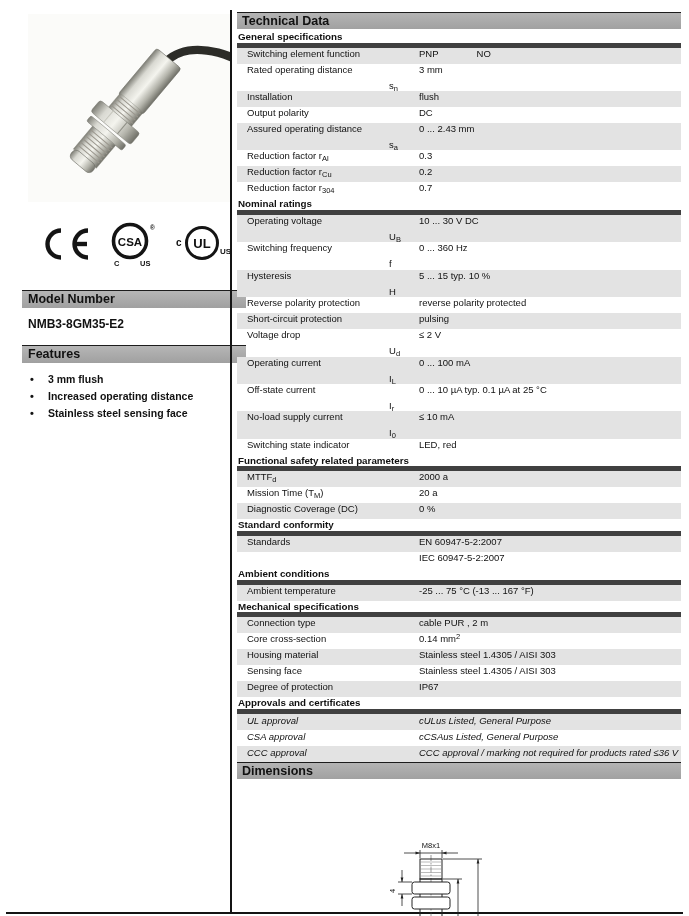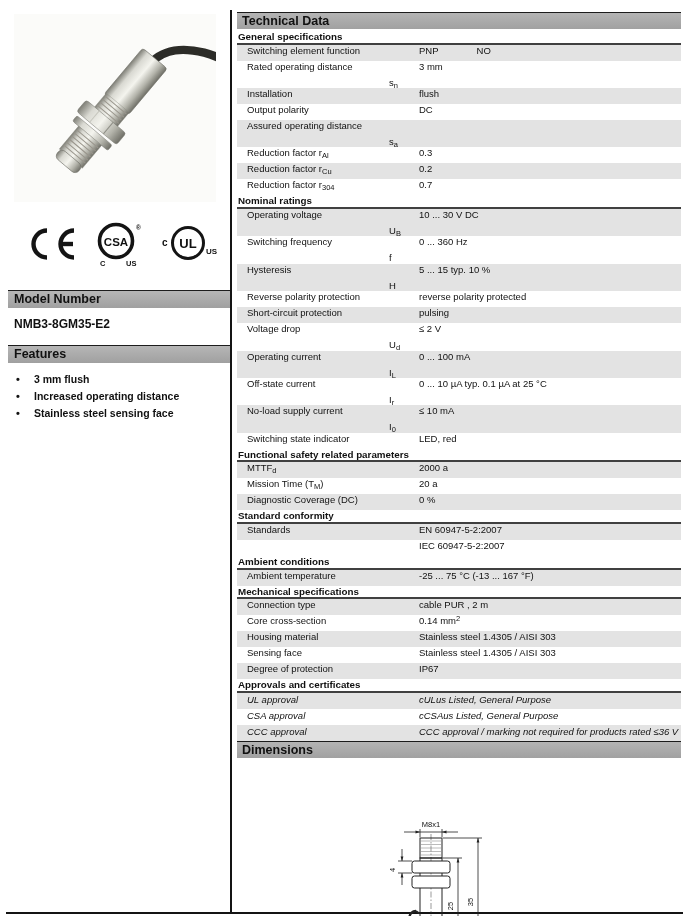--- a/index.html
+++ b/index.html
@@ -1,36 +1,36 @@
 <!DOCTYPE html>
 <html><head>
 <meta charset="utf-8">
 <style>
   html,body{margin:0;padding:0;background:#fff;}
   .page{position:relative;width:689px;height:916px;background:#fff;overflow:hidden;
         font-family:"Liberation Sans","DejaVu Sans",sans-serif;color:#111;}
   
-  .left-col{position:absolute;left:0;top:0;width:229px;}
+  .left-col{position:absolute;left:14px;top:0;width:229px;}
   .photo{margin:14px 0 0 14px;width:202px;height:188px;background:#fbfbf9;}
   .logos{margin:16px 10px 0 26px;height:52px;display:flex;align-items:center;justify-content:space-between;}
   .lbar{margin:0 3px 0 8px;width:218px;height:15px;background:linear-gradient(#b6b6b6,#a0a0a0);
         border-top:1.6px solid #1c1c1c;font-weight:bold;font-size:12.5px;padding:1px 0 1px 6px;box-sizing:content-box;}
   .model-number{margin:9px 0 0 14px;font-weight:bold;font-size:12px;}
   .mn-gap{height:14px;}
   ul.features{margin:8px 12px 0 14px;padding:0;list-style:none;}
   ul.features li{position:relative;padding-left:20px;font-weight:bold;font-size:10.5px;line-height:17px;}
   ul.features li::before{content:"•";position:absolute;left:2px;top:0;font-size:11px;}
   
   .vrule{position:absolute;left:230px;top:10px;width:1.5px;height:903px;background:#141414;}
   .hrule-bottom{position:absolute;left:6px;top:912px;width:677px;height:1.6px;background:#141414;}
   
   .right-col{position:absolute;left:237px;top:12px;width:444px;}
   .section-bar{height:14px;background:linear-gradient(#b4b4b4,#a1a1a1);border-top:1.7px solid #1c1c1c;
                font-weight:bold;font-size:12.5px;padding:1px 0 1px 5px;margin-bottom:2px;}
-  .t-heading{font-weight:bold;font-size:9.8px;line-height:11.6px;border-bottom:2px solid #404040;padding-left:1px;}
+  .t-heading{font-weight:bold;font-size:9.8px;line-height:11.6px;border-bottom:5px solid #404040;padding-left:1px;}
   .t-row{display:flex;min-height:11.4px;line-height:11.4px;font-size:9.5px;}
   .t-row.stripe{background:#e3e3e3;}
   .t-row.tall{min-height:13.6px;line-height:13.6px;font-style:italic;}
   .t-label{width:152px;padding-left:10px;flex:0 0 auto;box-sizing:border-box;}
   .t-sym{width:30px;flex:0 0 auto;margin-top:16px;}
   .t-val{flex:1;}
   .t-row sub{font-size:7.5px;line-height:0;position:relative;top:2px;vertical-align:baseline;}
   .t-row sup{font-size:7.5px;line-height:0;position:relative;top:-3px;vertical-align:baseline;}
   .gap{margin-left:38px;}
   .dim-area{height:306px;padding:58px 0 0 149px;box-sizing:border-box;}
@@ -150,20 +150,21 @@
           <div class="t-val"><span>flush</span></div>
         </div>
         <div class="t-row">
           <div class="t-label"><span>Output polarity</span></div>
           <div class="t-sym"></div>
           <div class="t-val"><span>DC</span></div>
         </div>
         <div class="t-row stripe">
           <div class="t-label"><span>Assured operating distance</span></div>
           <div class="t-sym"><span>s</span><sub>a</sub></div>
+          <div class="t-val"><span>0 ... 2.43 mm</span></div>
         </div>
         <div class="t-row">
           <div class="t-label"><span>Reduction factor r</span><sub>Al</sub></div>
           <div class="t-sym"></div>
           <div class="t-val"><span>0.3</span></div>
         </div>
         <div class="t-row stripe">
           <div class="t-label"><span>Reduction factor r</span><sub>Cu</sub></div>
           <div class="t-sym"></div>
           <div class="t-val"><span>0.2</span></div>

